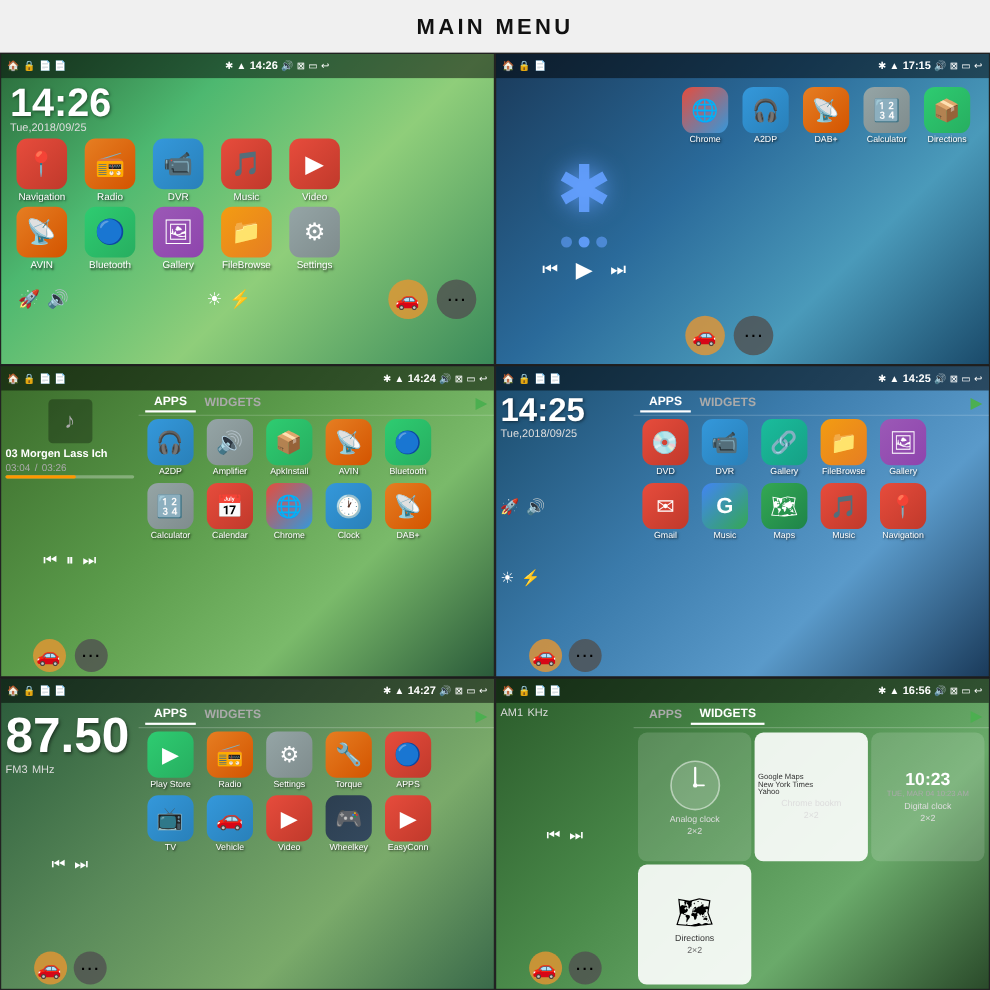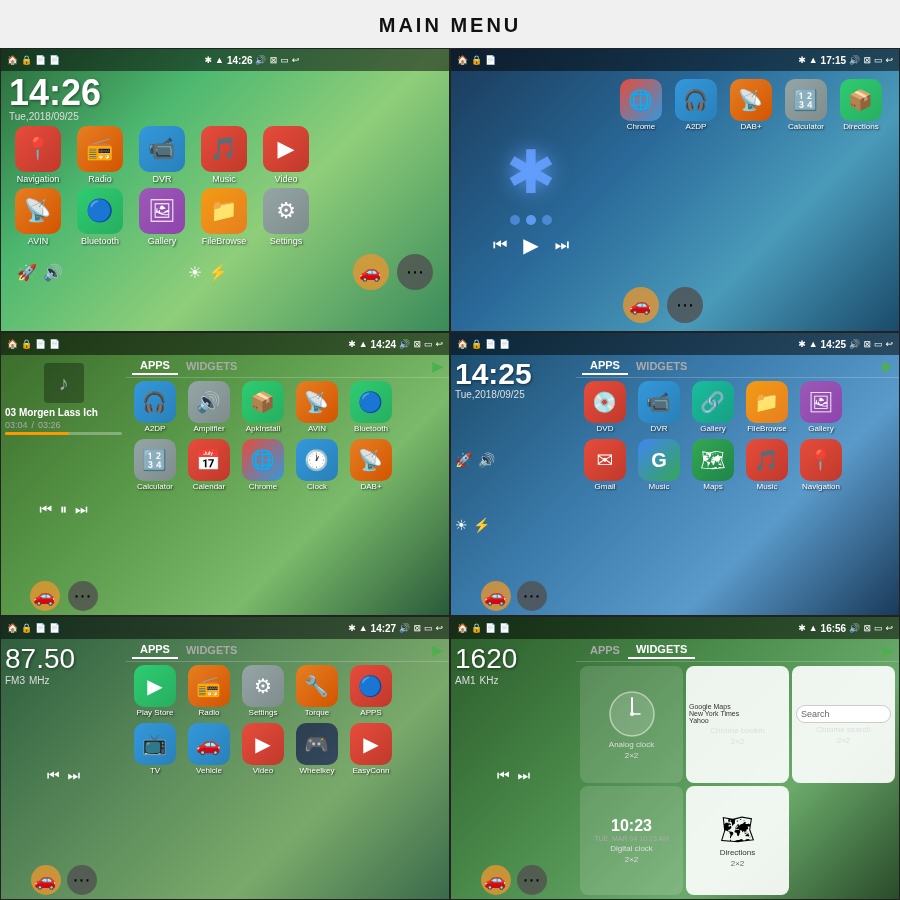--- a/index.html
+++ b/index.html
@@ -222,22 +222,22 @@
     }
     .widget-label {
       font-size: 8px;
       color: #ddd;
       text-align: center;
       margin-top: 2px;
     }
 
     
     .freq-display {
-      font-size: 28px;
-      font-weight: normal;
+      font-size: 45px;
+      font-weight: bold;
       color: #fff;
       text-shadow: 1px 1px 3px rgba(0,0,0,0.5);
     }
 
     .panel-inner {
       height: calc(100% - 22px);
       position: relative;
     }
 
     .bottom-bar {
@@ -742,21 +742,20 @@
         <span>⊠</span>
         <span>▭</span>
         <span>↩</span>
       </div>
     </div>
     <div class="panel-inner">
       <div style="display:flex; height:100%;">
 
         <div style="width:125px; display:flex; flex-direction:column; padding:4px; justify-content:space-between;">
           <div>
-            <div class="freq-display">1620</div>
             <div style="display:flex; gap:4px; font-size:10px; color:#ddd;">
               <span>AM1</span>
               <span>KHz</span>
             </div>
           </div>
           <div style="display:flex; align-items:center; justify-content:center; gap:8px;">
             <span style="color:#fff; font-size:14px;">⏮</span>
             <span style="color:#fff; font-size:14px;">⏭</span>
           </div>
           <div style="display:flex; justify-content:center; gap:6px;">
@@ -787,27 +786,20 @@
 
 
             <div class="widget-item" style="background:rgba(255,255,255,0.9); padding:3px;">
               <div style="font-size:7px; color:#333; text-align:left; width:100%;">Google Maps</div>
               <div style="font-size:7px; color:#333; text-align:left; width:100%;">New York Times</div>
               <div style="font-size:7px; color:#333; text-align:left; width:100%;">Yahoo</div>
               <div class="widget-label">Chrome bookm</div>
               <div class="widget-label">2×2</div>
             </div>
 
-            <div class="widget-item" style="background:rgba(255,255,255,0.9);">
-              <div style="width:100%; height:18px; border-radius:10px; border:1px solid #ccc; background:#fff; display:flex; align-items:center; padding:0 4px;">
-                <span style="font-size:9px; color:#666;">Search</span>
-              </div>
-              <div class="widget-label">Chrome search</div>
-              <div class="widget-label">2×2</div>
-            </div>
 
             <div class="widget-item">
               <div style="font-size:16px; font-weight:bold; color:#fff;">10:23</div>
               <div style="font-size:7px; color:#aaa;">TUE, MAR 04 10:23 AM</div>
               <div class="widget-label">Digital clock</div>
               <div class="widget-label">2×2</div>
             </div>
 
             <div class="widget-item" style="background:rgba(255,255,255,0.9);">
               <span style="font-size:28px;">🗺</span>

